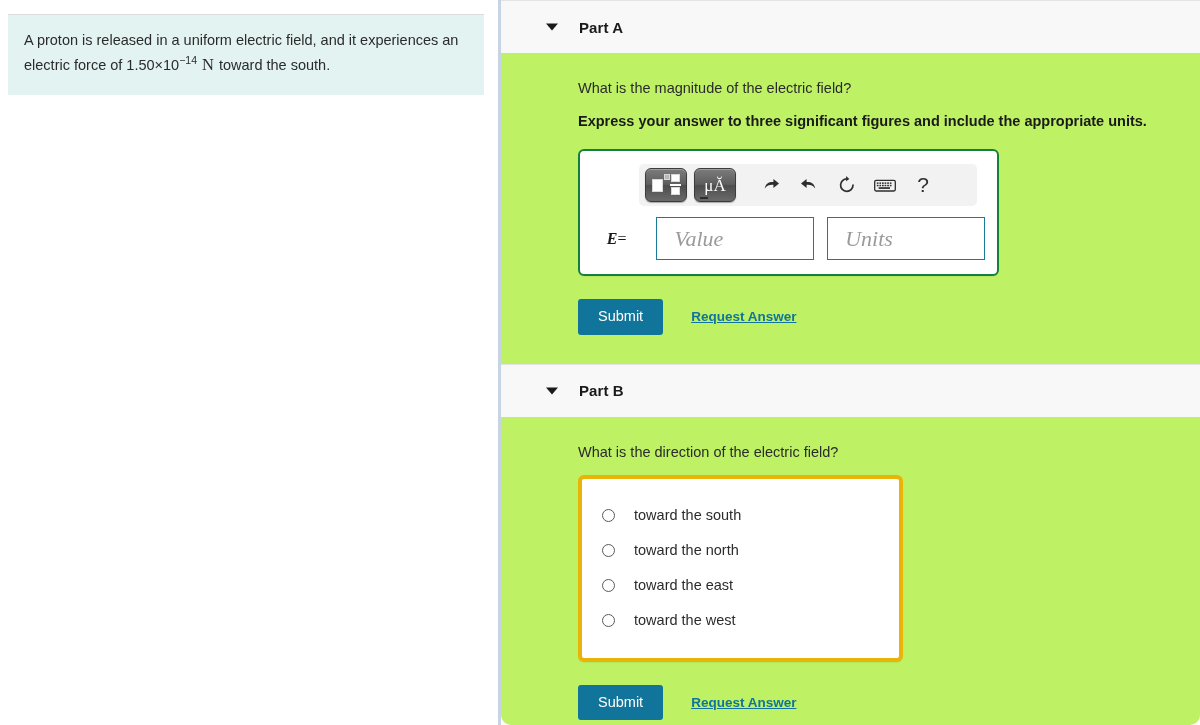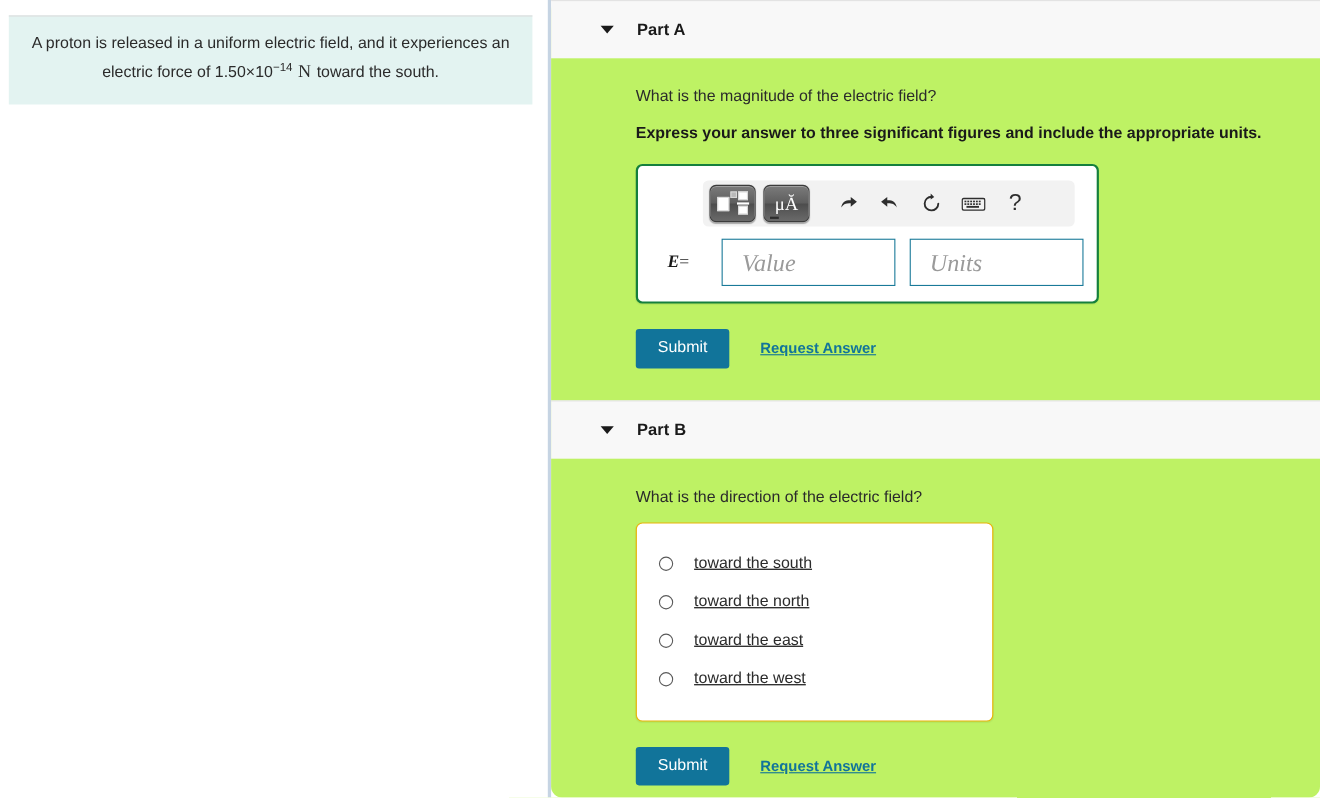--- a/index.html
+++ b/index.html
@@ -20,21 +20,20 @@
     background: #ffffff;
   }
 
   
   #left-panel {
     position: absolute;
     left: 0; top: 0;
     width: 498px;
     height: 725px;
     background: #ffffff;
-    text-align: center;
   }
 
   #problem-statement {
     position: absolute;
     left: 8px;
     top: 14px;
     width: 476px;
     padding: 14px 16px 16px 16px;
     background: #e3f3f1;
     border-top: 1px solid #dcdcdc;
@@ -226,26 +225,25 @@
     font-size: 22px;
     color: #9a9a9a;
     cursor: text;
   }
   .field-value { width: 172px; margin-left: 21px; }
   .field-units { width: 172px; margin-left: 13px; }
 
   
   .choice-box {
     width: 325px;
-    border: 1px solid #eab308;
+    border: 4px solid #eab308;
     border-radius: 6px;
     background: #ffffff;
     padding: 19px 0 20px 0;
     box-shadow: 0 1px 1px rgba(0,0,0,0.05);
-    text-decoration: underline;
   }
   .choice-row {
     display: flex;
     align-items: center;
     height: 35px;
     padding-left: 20px;
     cursor: pointer;
   }
   .radio-circle {
     width: 13px;

